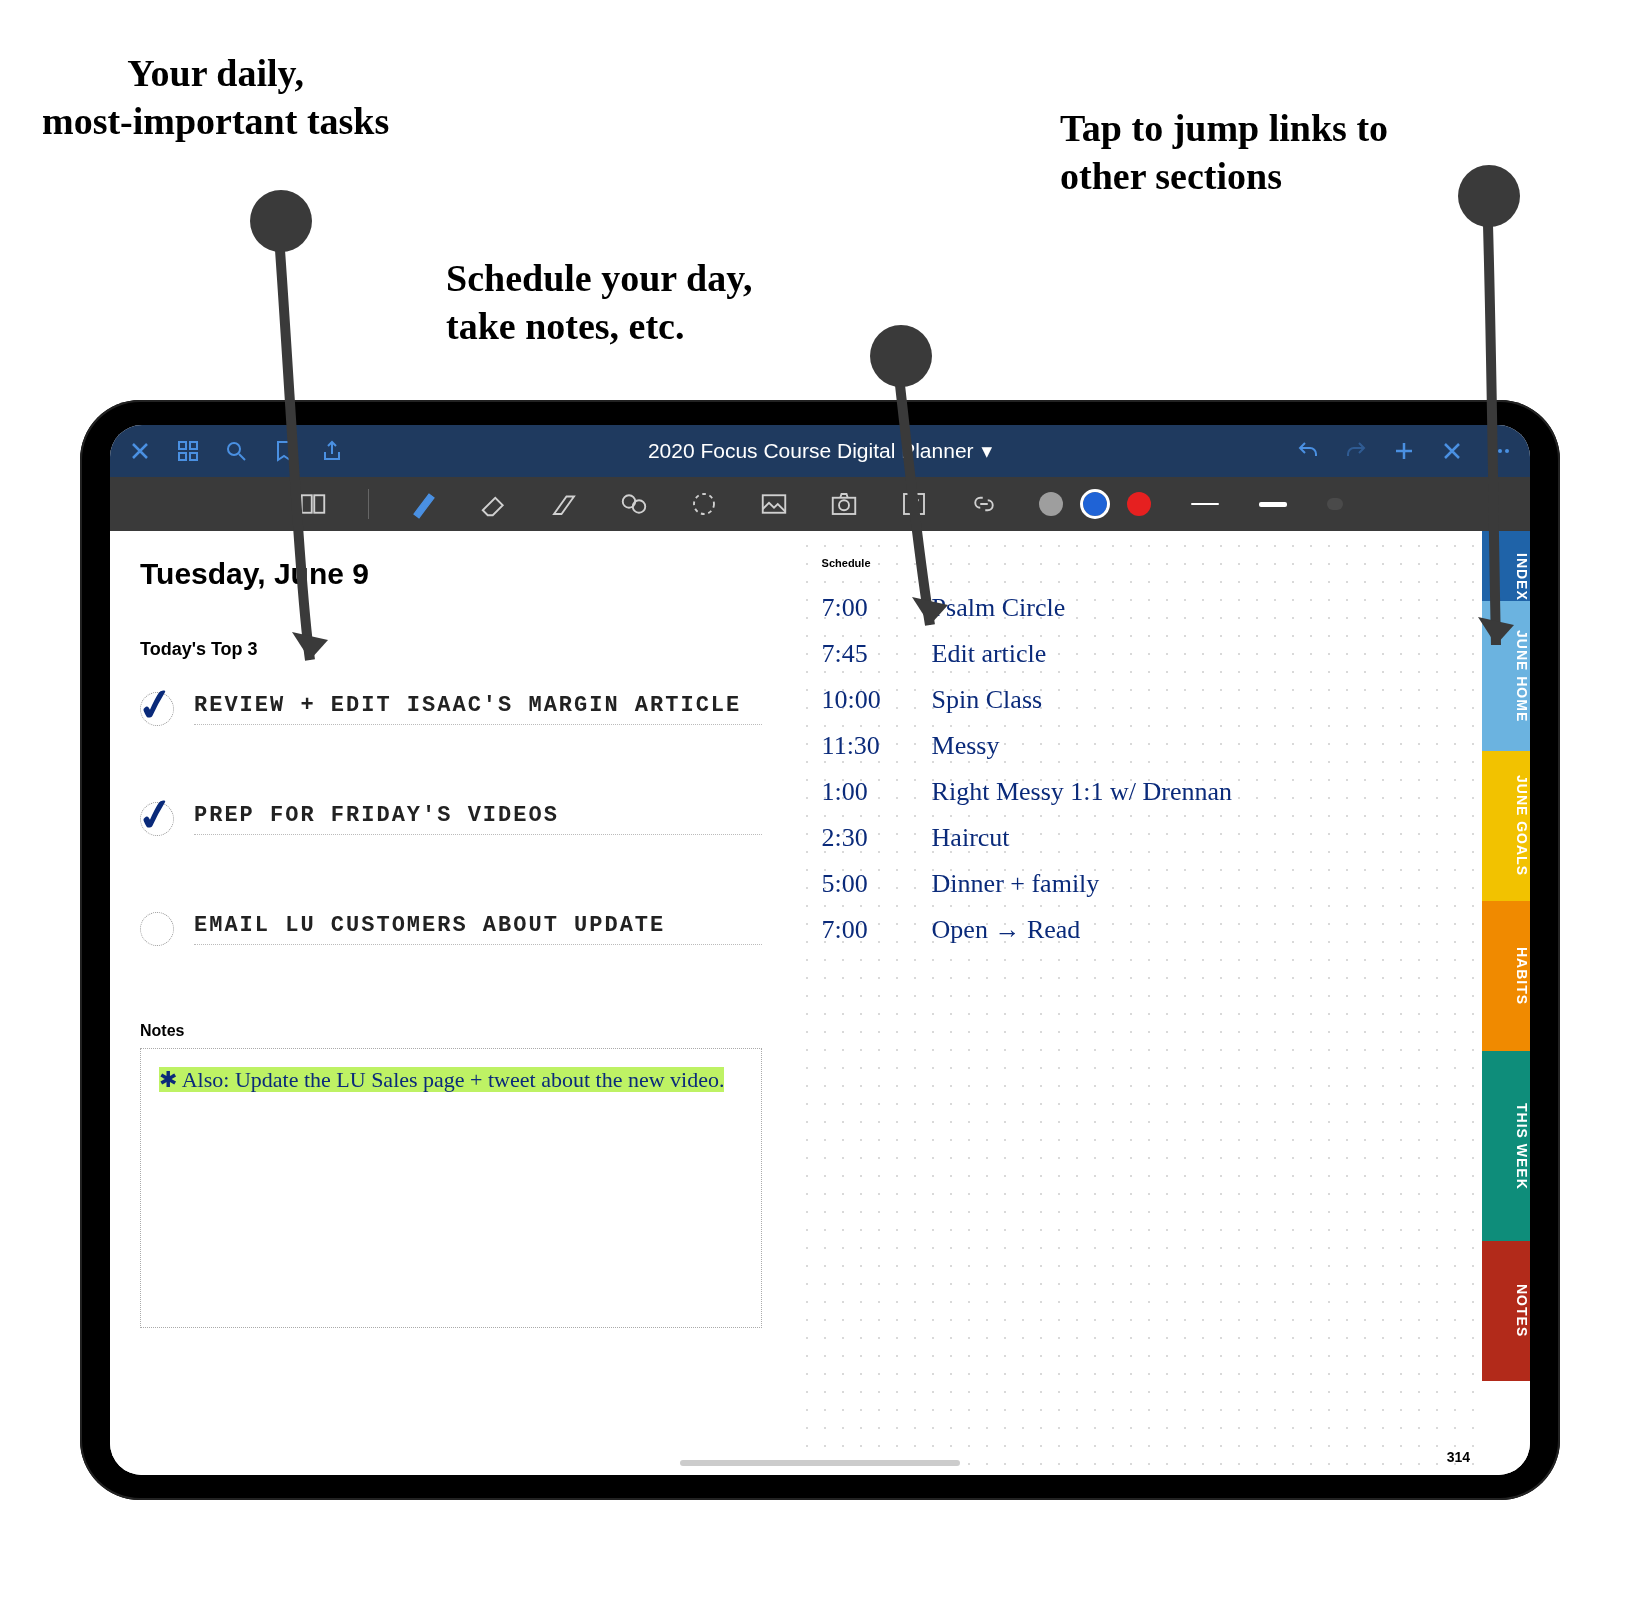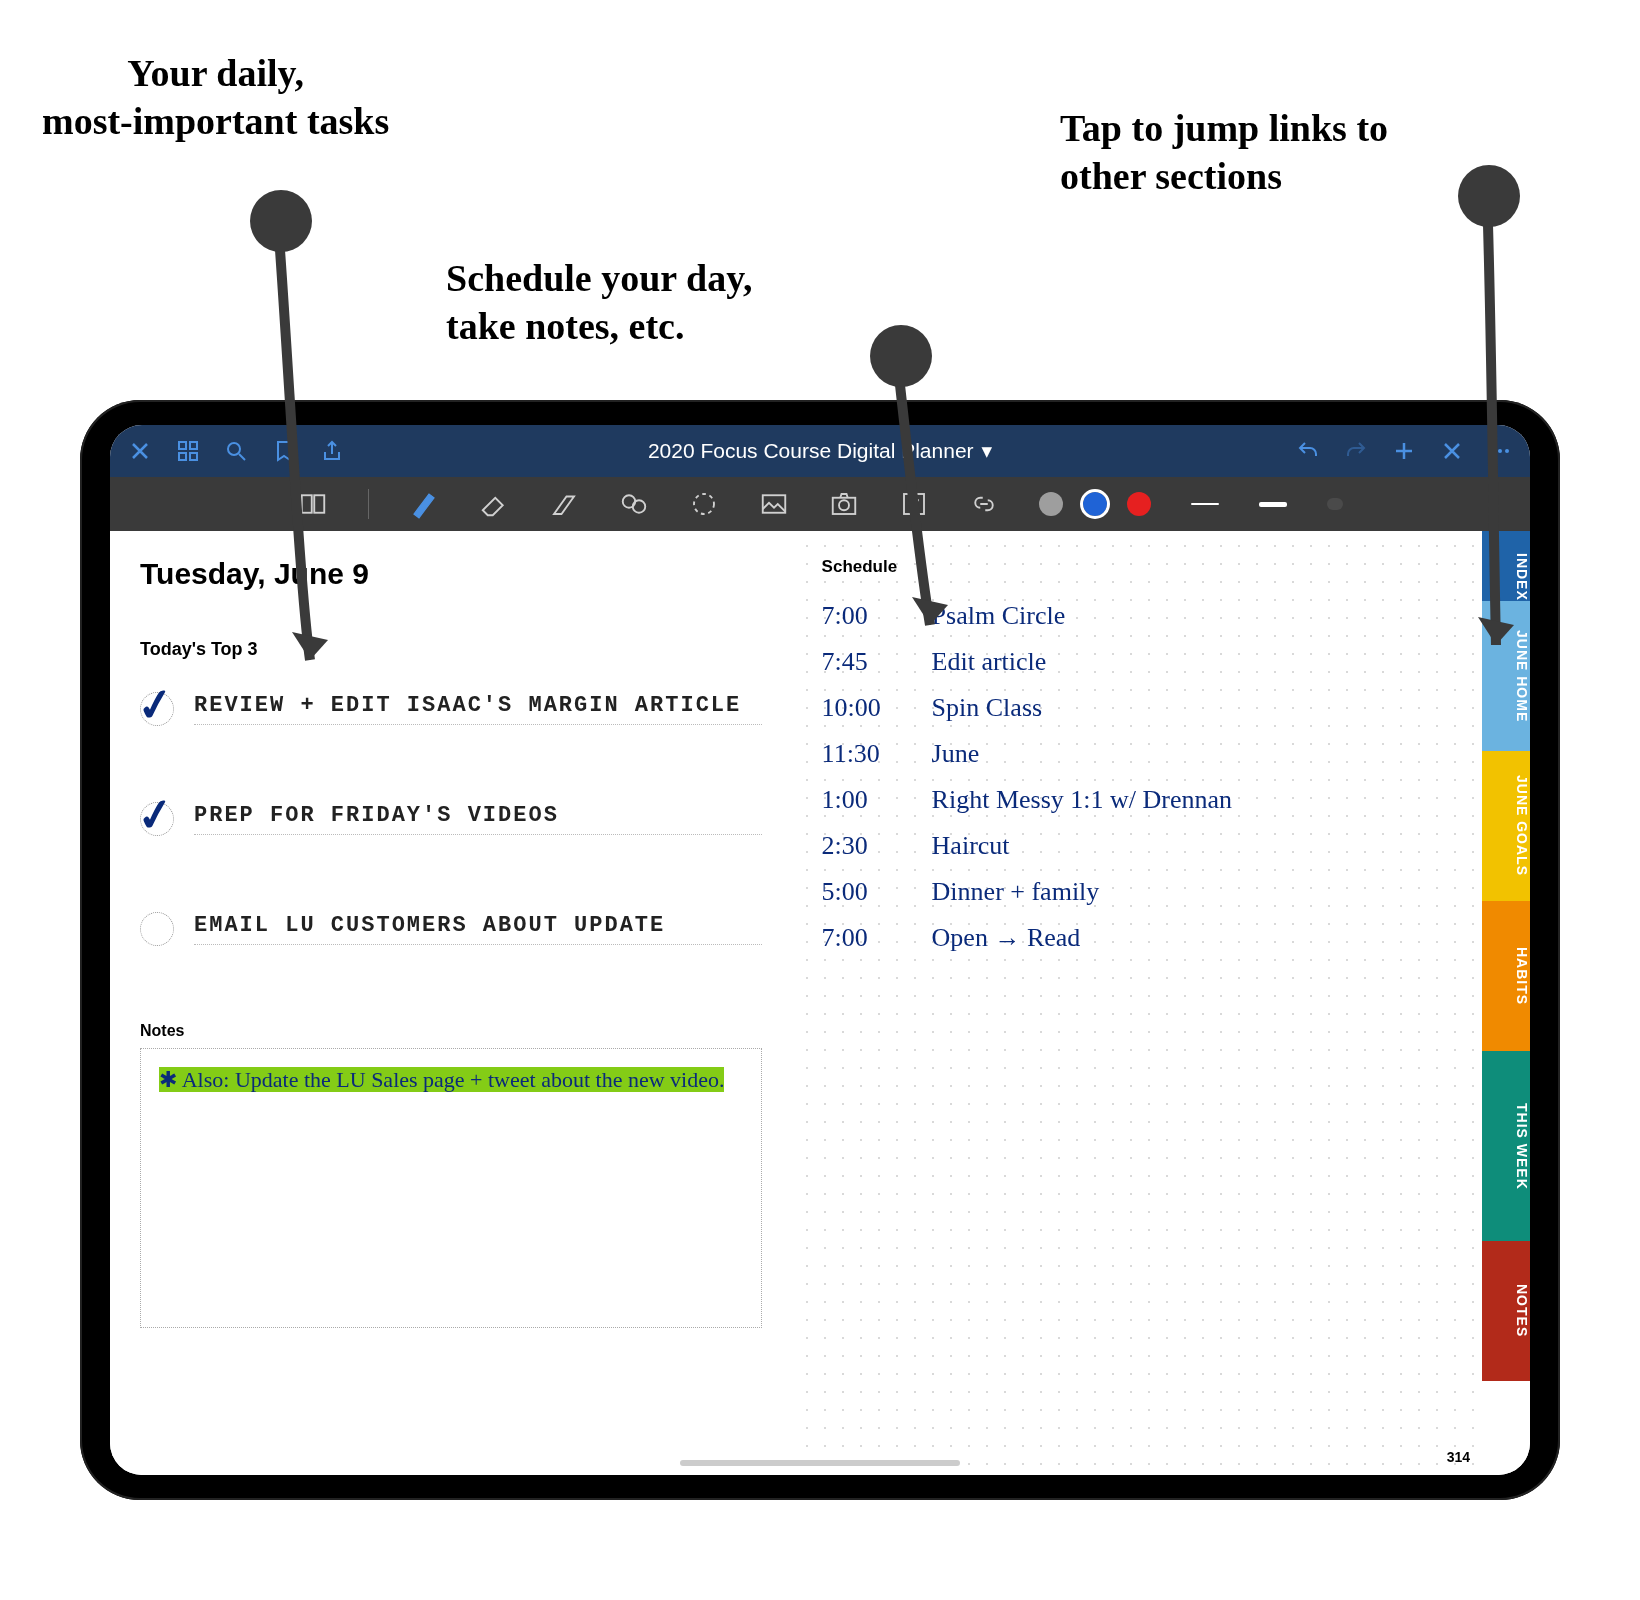--- a/index.html
+++ b/index.html
@@ -136,22 +136,22 @@
   }
   .day-title { font-size: 30px; font-weight: 800; margin-bottom: 48px; }
   .top3-title { font-size: 18px; font-weight: 800; margin-bottom: 32px; }
   .task-row { display:flex; align-items:center; gap:20px; margin-bottom:76px; }
   .task-bullet { width:34px; height:34px; border:1px dotted #999; border-radius:50%; position:relative; flex-shrink:0;}
   .task-check { position:absolute; left:-4px; top:-14px; font-size:44px; color:#0a2a7a; font-family:"Brush Script MT",cursive; font-weight:bold; transform:rotate(-8deg);}
   .task-text { font-family:"Courier New",monospace; font-weight:700; letter-spacing:2px; font-size:22px; color:#222; border-bottom:1px dotted #bbb; padding-bottom:6px; flex:1; text-transform:uppercase;}
   .notes-title{font-size:16px; font-weight:700; margin-top:20px; margin-bottom:8px;}
   .notes-box{ border:1px dotted #aaa; height:280px; padding:14px 18px; }
   .notes-text{ font-family:"Brush Script MT","Comic Sans MS",cursive; font-size:22px; color:#0a2a7a; line-height:1.5;}
-  .notes-text .hl{ background:#84cc16;}
-  .schedule-title{font-size:17px; font-weight:800; margin-bottom:24px;}
+  .notes-text .hl{ background:#bef264;}
+  .schedule-title{font-size:11px; font-weight:800; margin-bottom:24px;}
   .sched-row{ display:flex; gap:30px; margin-bottom:16px; font-family:"Brush Script MT","Comic Sans MS",cursive; font-size:26px; color:#0a2a7a;}
   .sched-time{ width:80px; }
   .page-num{ position:absolute; bottom:10px; right:12px; font-size:14px; font-weight:700;}
   
   .arrow-svg{position:absolute; z-index:48; pointer-events:none;}
 </style>
 </head>
 <body>
 
 <div class="annotation" style="left:42px; top:50px; white-space:pre-line;text-align:center;">Your daily,
@@ -334,21 +334,21 @@
             <div class="sched-row">
               <div class="sched-time">7:45</div>
               <div>Edit article</div>
             </div>
             <div class="sched-row">
               <div class="sched-time">10:00</div>
               <div>Spin Class</div>
             </div>
             <div class="sched-row">
               <div class="sched-time">11:30</div>
-              <div>June</div>
+              <div>Messy</div>
             </div>
             <div class="sched-row">
               <div class="sched-time">1:00</div>
               <div>Right Messy 1:1 w/ Drennan</div>
             </div>
             <div class="sched-row">
               <div class="sched-time">2:30</div>
               <div>Haircut</div>
             </div>
             <div class="sched-row">

